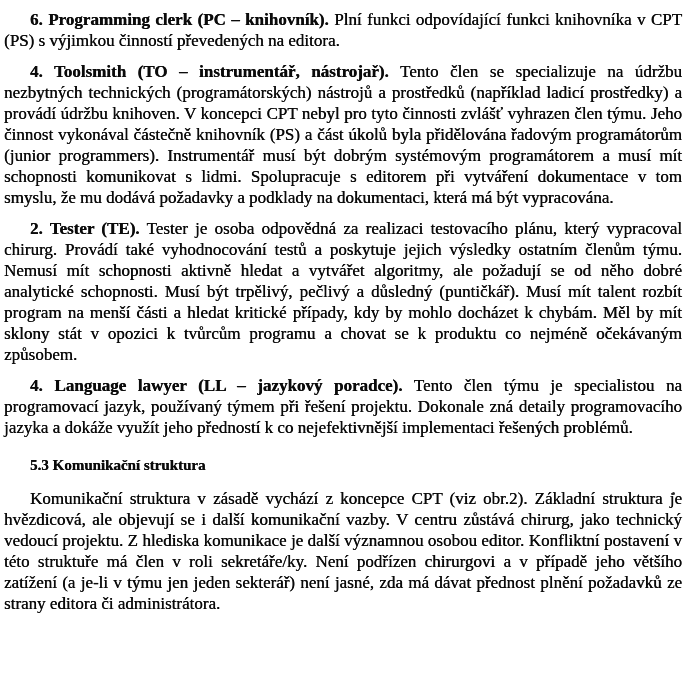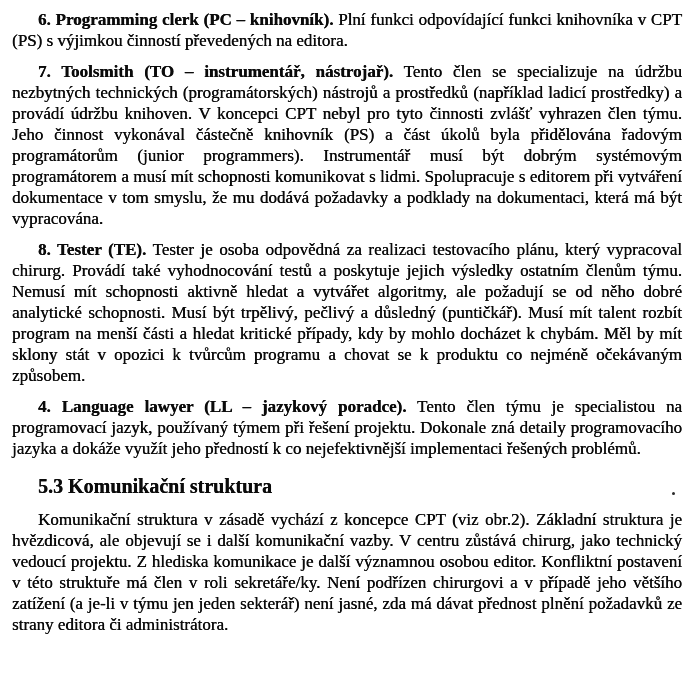--- a/index.html
+++ b/index.html
@@ -3,37 +3,37 @@
 <meta charset="utf-8">
 <style>
   html, body { margin: 0; padding: 0; background: #e8e8e8; }
   .page {
     position: relative;
     width: 689px;
     height: 676px;
     margin: 0;
     background: #ffffff;
     box-sizing: border-box;
-    padding: 9px 7px 0 12px;
+    padding: 9px 7px 0 4px;
     font-family: "Liberation Serif", serif;
     font-size: 17px;
     line-height: 21px;
     color: #0b0b0b;
     text-align: justify;
     overflow: hidden;
     text-shadow: 0.3px 0 0 currentColor; 
     hyphens: auto;
   }
   .para {
     margin: 0 0 10px 0;
     text-indent: 26px;
   }
   .lead { font-weight: 700; }
   .section-heading {
-    font-size: 20px;
+    font-size: 15px;
     font-weight: 700;
     margin: 17px 0 12px 0;
     text-indent: 26px;
     text-align: left;
     line-height: 21px;
   }
   
   .speck {
     position: absolute;
     width: 3px; height: 3px;
@@ -46,26 +46,26 @@
 <body>
 
 <div class="page">
 
   <p class="para">
     <span class="lead">6. Programming clerk (PC – knihovník).</span>
     <span>Plní funkci odpovídající funkci knihovníka v CPT (PS) s výjimkou činností převedených na editora.</span>
   </p>
 
   <p class="para">
-    <span class="lead">7. Toolsmith (TO – instrumentář, nástrojař).</span>
+    <span class="lead">4. Toolsmith (TO – instrumentář, nástrojař).</span>
     <span>Tento člen se specializuje na údržbu nezbytných technických (programátorských) nástrojů a prostředků (například ladicí prostředky) a provádí údržbu knihoven. V koncepci CPT nebyl pro tyto činnosti zvlášť vyhrazen člen týmu. Jeho činnost vykonával částečně knihovník (PS) a část úkolů byla přidělována řadovým programátorům (junior programmers). Instrumentář musí být dobrým systémovým programátorem a musí mít schopnosti komunikovat s lidmi. Spolupracuje s editorem při vytváření dokumentace v tom smyslu, že mu dodává požadavky a podklady na dokumentaci, která má být vypracována.</span>
   </p>
 
   <p class="para">
-    <span class="lead">8. Tester (TE).</span>
+    <span class="lead">2. Tester (TE).</span>
     <span>Tester je osoba odpovědná za realizaci testovacího plánu, který vypracoval chirurg. Provádí také vyhodnocování testů a poskytuje jejich výsledky ostatním členům týmu. Nemusí mít schopnosti aktivně hledat a vytvářet algoritmy, ale požadují se od něho dobré analytické schopnosti. Musí být trpělivý, pečlivý a důsledný (puntičkář). Musí mít talent rozbít program na menší části a hledat kritické případy, kdy by mohlo docházet k chybám. Měl by mít sklony stát v opozici k tvůrcům programu a chovat se k produktu co nejméně očekávaným způsobem.</span>
   </p>
 
   <p class="para">
     <span class="lead">4. Language lawyer (LL – jazykový poradce).</span>
     <span>Tento člen týmu je specialistou na programovací jazyk, používaný týmem při řešení projektu. Dokonale zná detaily programovacího jazyka a dokáže využít jeho předností k co nejefektivnější implementaci řešených problémů.</span>
   </p>
 
   <h2 class="section-heading">5.3 Komunikační struktura</h2>
 

